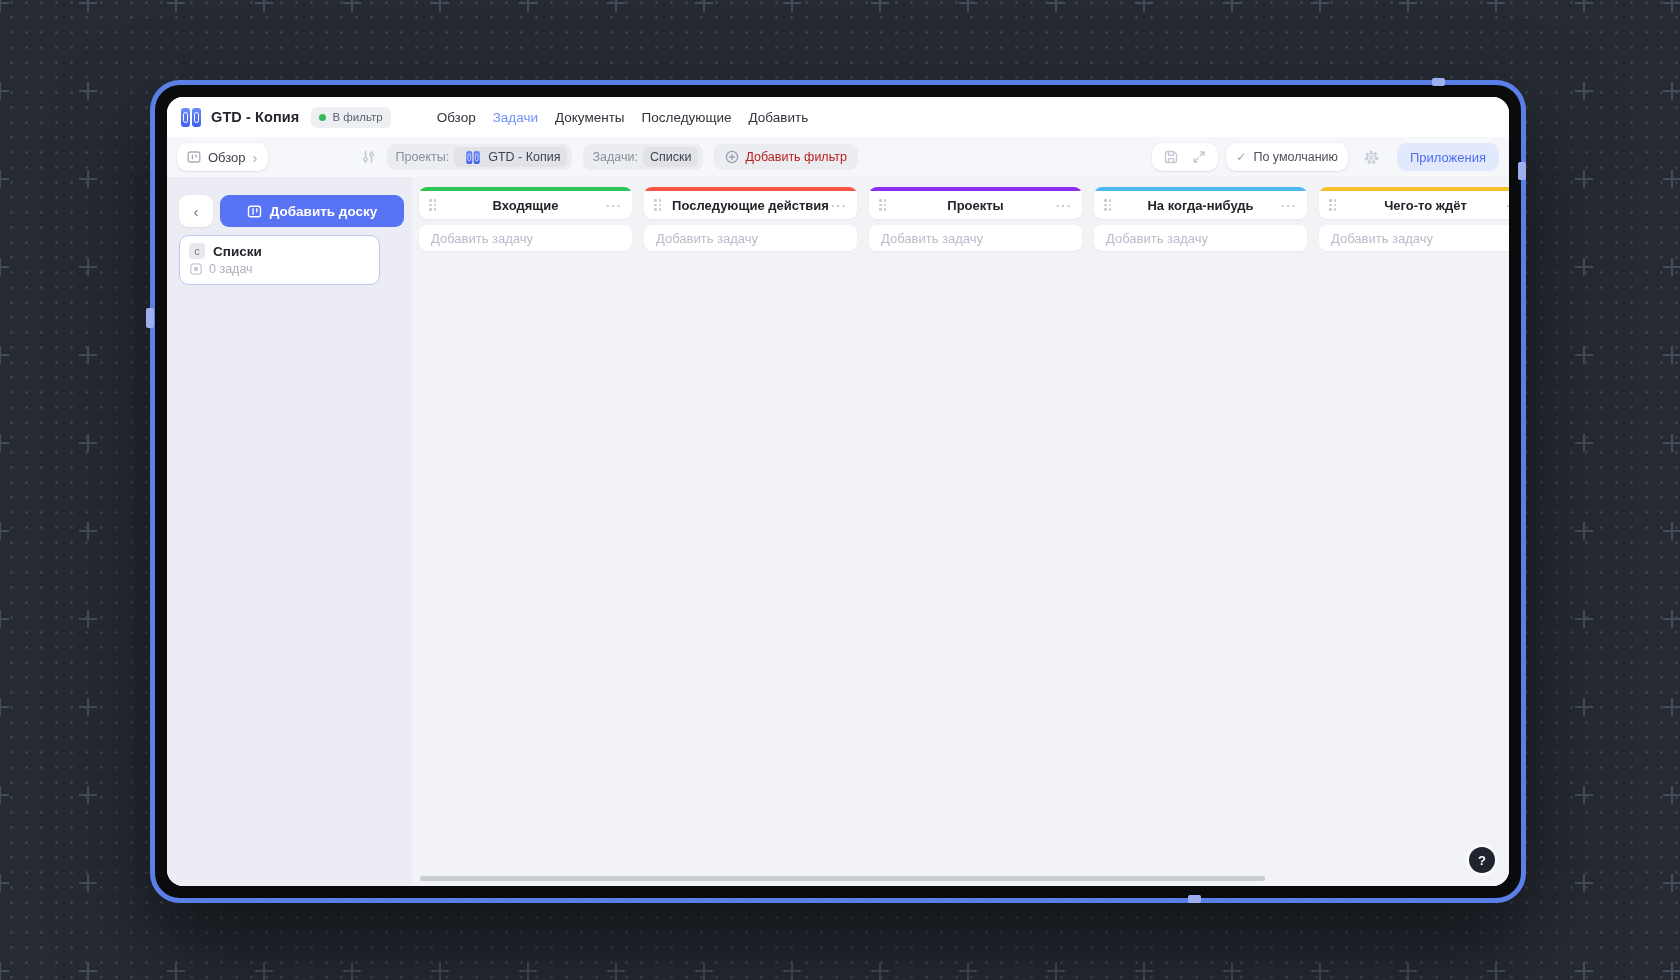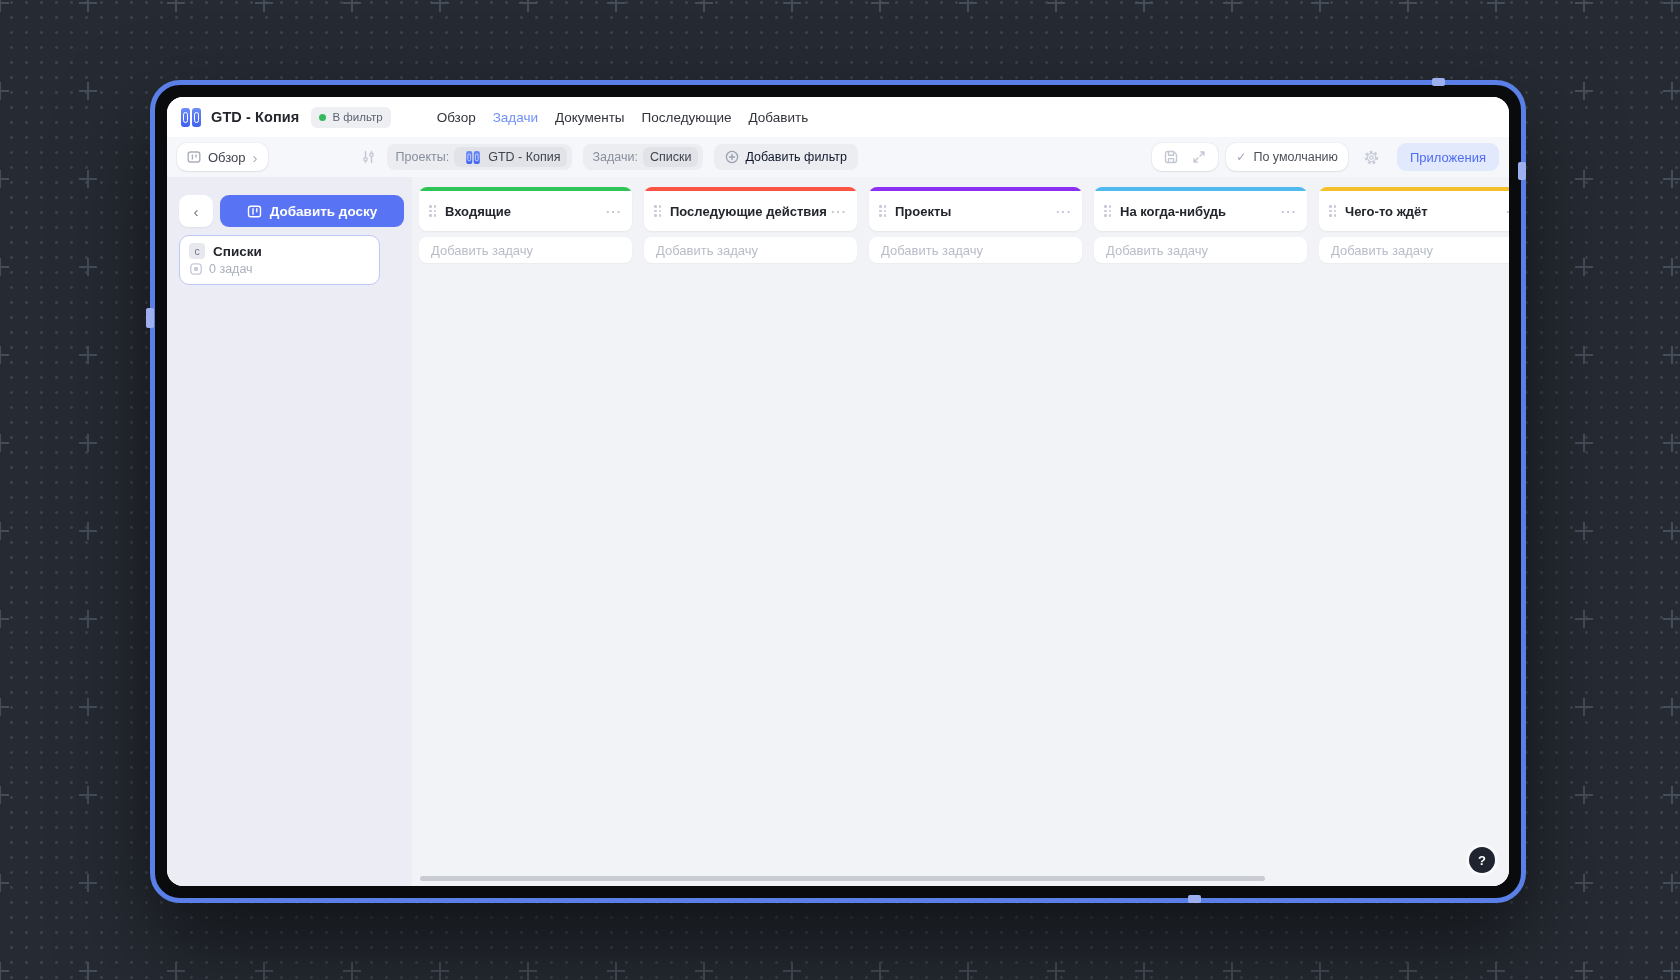--- a/index.html
+++ b/index.html
@@ -63,21 +63,21 @@
   .toolbar { height:40px; flex:none; display:flex; align-items:center; padding:0 10px; background:#f6f7fa; }
   .pill { display:flex; align-items:center; background:#fff; border-radius:10px; height:28px;
     padding:0 10px; box-shadow:0 1px 2px rgba(22,28,45,.07), 0 0 0 1px rgba(22,28,45,.03); }
   .pill-boards { gap:7px; font-size:13px; color:#3f434c; }
   .chev { color:#a9aeba; font-size:15px; line-height:1; }
   .sliders-icon { margin-left:93px; }
   .chip { display:flex; align-items:center; height:26px; background:#ebedf1; border-radius:8px;
     padding:0 5px 0 9px; margin-left:11px; font-size:12.5px; color:#878e9c; gap:5px; }
   .chip-value { display:flex; align-items:center; gap:5px; background:#e1e3e9; border-radius:6px;
     height:20px; padding:0 7px; color:#3f434c; }
-  .chip-plain { padding:0 11px; gap:6px; color:#0f172a; }
+  .chip-plain { padding:0 11px; gap:6px; color:#b91c1c; }
   .tb-right { margin-left:auto; display:flex; align-items:center; }
   .icon-pill { gap:12px; padding:0 11px; }
   .default-pill { gap:7px; margin-left:8px; font-size:12.5px; color:#4a4f59; }
   .check-glyph { color:#9aa1af; font-size:12px; }
   .gear-btn { margin-left:15px; display:flex; }
   .share-btn { margin-left:17px; height:28px; padding:0 13px; display:flex; align-items:center;
     background:#e3e9fc; border-radius:9px; font-size:13px; color:#4e6df3; border:none; cursor:pointer;
     font-family:inherit; }
 
   
@@ -99,21 +99,21 @@
   .bc-row2 { display:flex; align-items:center; gap:6px; margin-top:3px; }
   .bc-meta { font-size:12.5px; color:#aab0bd; }
 
   .board-area { flex:1; min-width:0; background:#f2f3f6; position:relative; overflow:hidden;
     padding:10px 0 0 7px; }
   .columns { display:flex; gap:12px; }
   .column { width:213px; flex:none; }
   .col-header { background:#fff; border-radius:8px; overflow:hidden;
     box-shadow:0 1px 2px rgba(22,28,45,.05); cursor:grab; }
   .col-bar { height:4px; }
-  .col-row { height:40px; display:flex; align-items:center; padding:0 10px; }
+  .col-row { height:28px; display:flex; align-items:center; padding:0 10px;text-align:center; }
   .drag-dots { display:grid; grid-template-columns:repeat(2,2.5px); grid-auto-rows:2.5px; gap:2px; cursor:grab; }
   .drag-dots i { background:#c5cad6; border-radius:50%; }
   .col-title { margin-left:9px; font-size:13px; font-weight:600; color:#22252b; flex:1;
     white-space:nowrap; overflow:hidden; }
   .col-menu { color:#c2c7d2; font-size:13px; letter-spacing:1px; cursor:pointer; font-weight:700; }
   .add-task { margin-top:6px; width:100%; height:26px; background:#fff; border:none; border-radius:8px;
     padding:0 12px; font-size:13px; font-family:inherit; color:#3f434c; outline:none;
     box-shadow:0 1px 2px rgba(22,28,45,.04); }
   .add-task::placeholder { color:#b7bcc8; }
 

